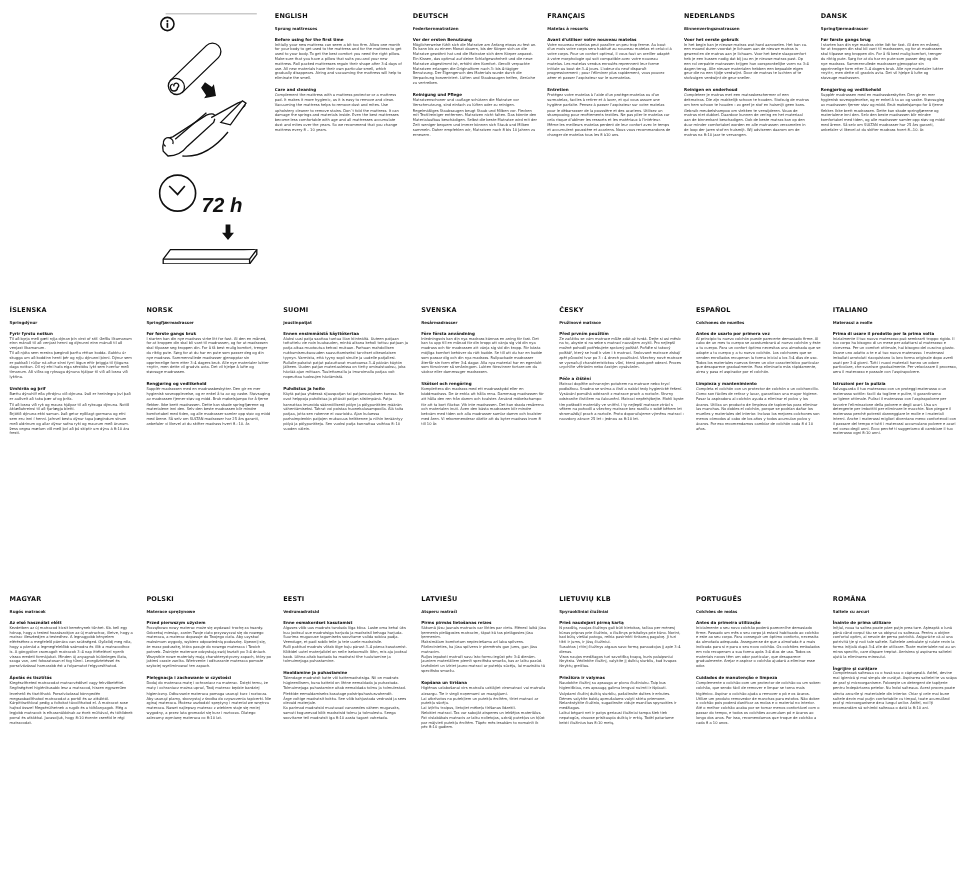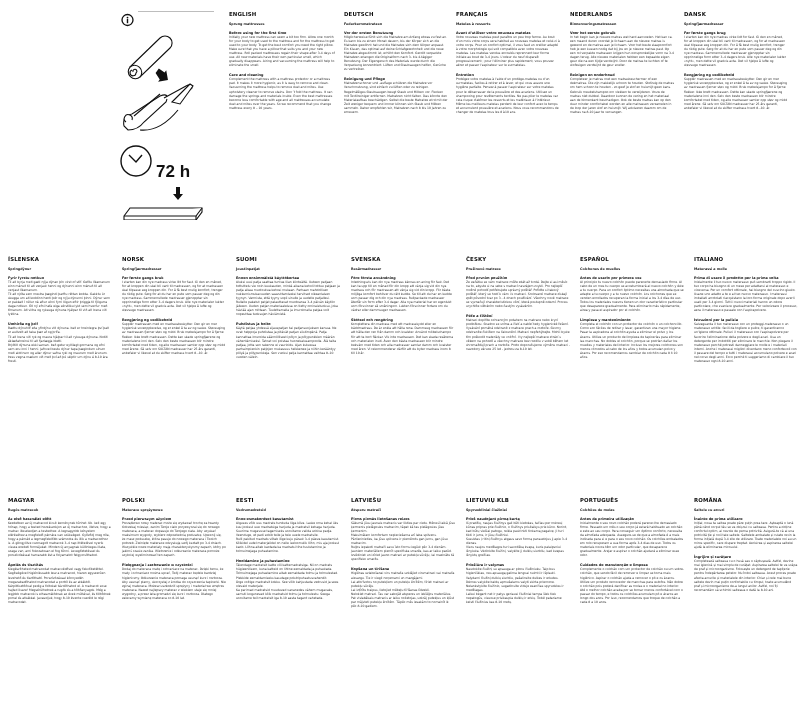--- a/index.html
+++ b/index.html
@@ -2,21 +2,21 @@
 <html><head>
 <meta charset="utf-8">
 <style>
   html, body { margin: 0; padding: 0; background: #ffffff; }
   body { width: 802px; height: 727px; position: relative; overflow: hidden; font-family: "DejaVu Sans", sans-serif; color: #1a1a1a; }
   .col { position: absolute; width: 104px; }
   .lang { font-family: "DejaVu Sans", sans-serif; font-weight: bold; font-size: 5.4px; letter-spacing: 0.15px; margin: 0 0 5px 0; color: #111; }
   .subtitle { font-weight: bold; font-size: 3.3px; margin: 0 0 5px 0; color: #222; }
   .sec-h { font-weight: bold; font-size: 3.4px; margin: 0; color: #111; line-height: 4px; }
   .sec-p { font-size: 3.05px; line-height: 4.05px; margin: 0 0 6px 0; color: #333; white-space: pre-line; }
-  .illus { position: absolute; left: 120px; top: 10px; width: 86px; height: 210px; }
+  .illus { position: absolute; left: 132px; top: 10px; width: 86px; height: 210px; font-style: italic; }
   .topline { position: absolute; left: 138px; top: 11px; width: 76px; height: 1px; background: #bdbdbd; }
 </style>
 </head>
 <body>
 
 <div class="topline"></div>
 <div class="illus">
   <svg width="86" height="210" viewBox="0 0 86 210" xmlns="http://www.w3.org/2000/svg">
     <g fill="none" stroke="#111" stroke-width="1.3">
       <circle cx="7.5" cy="10" r="5.5"></circle>

